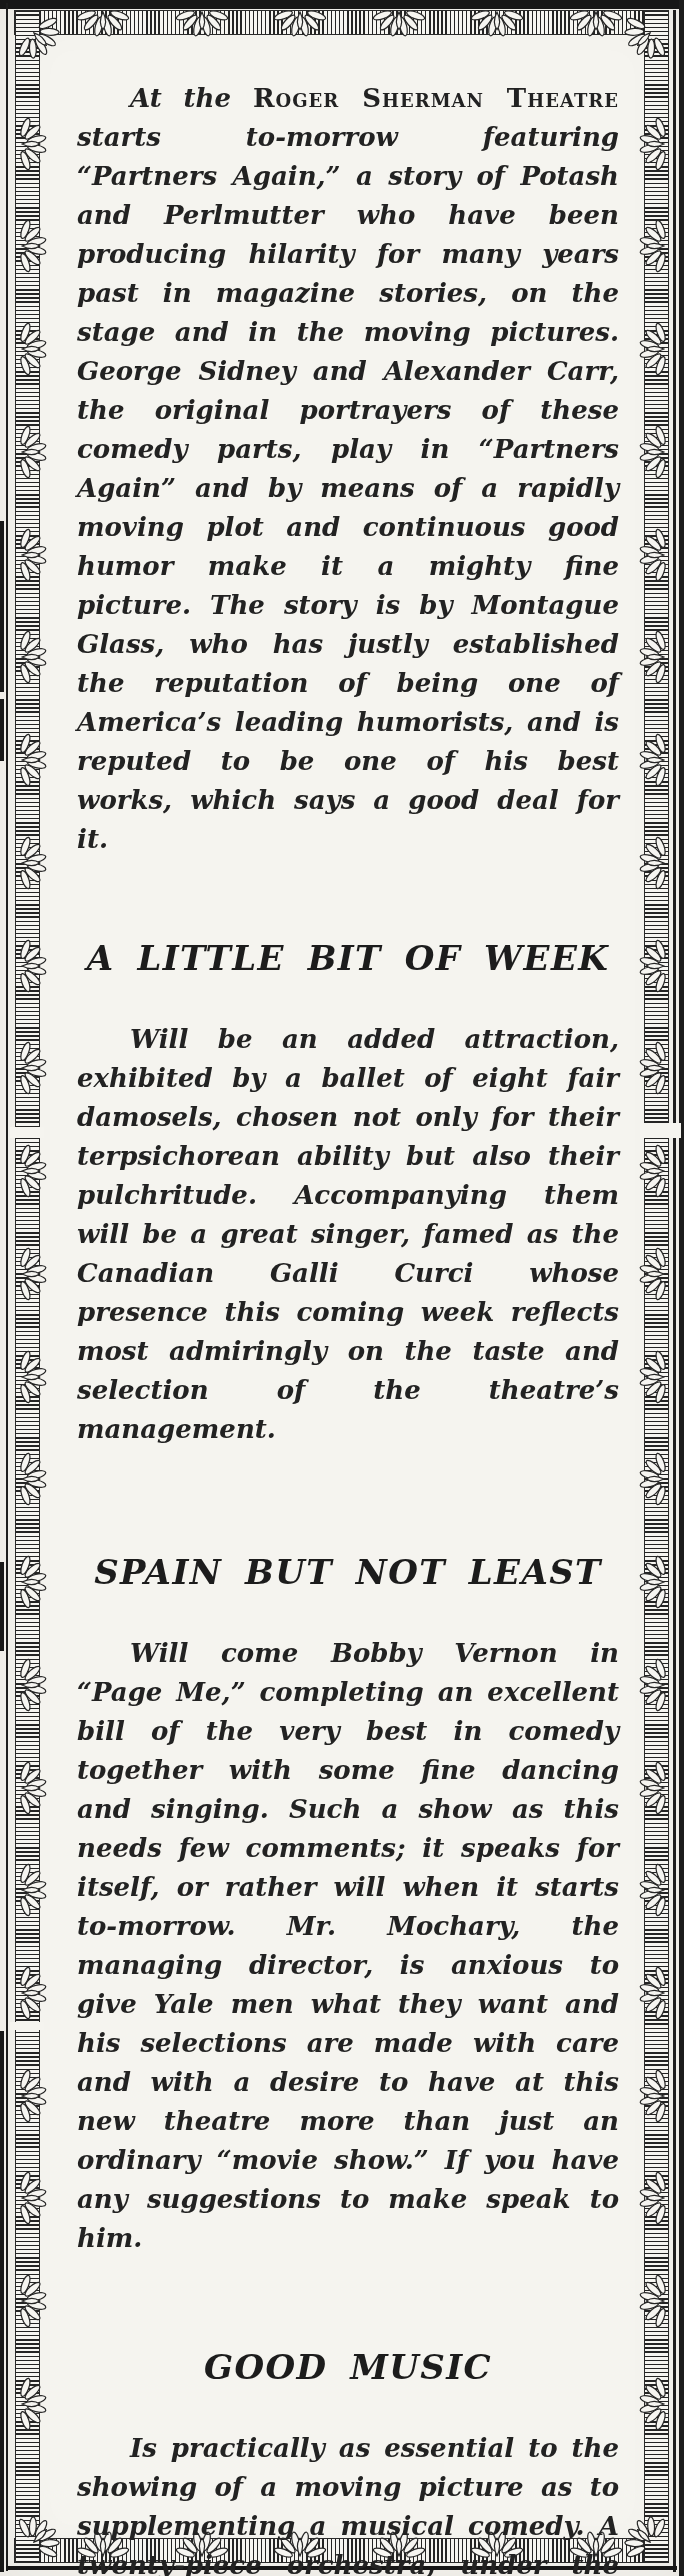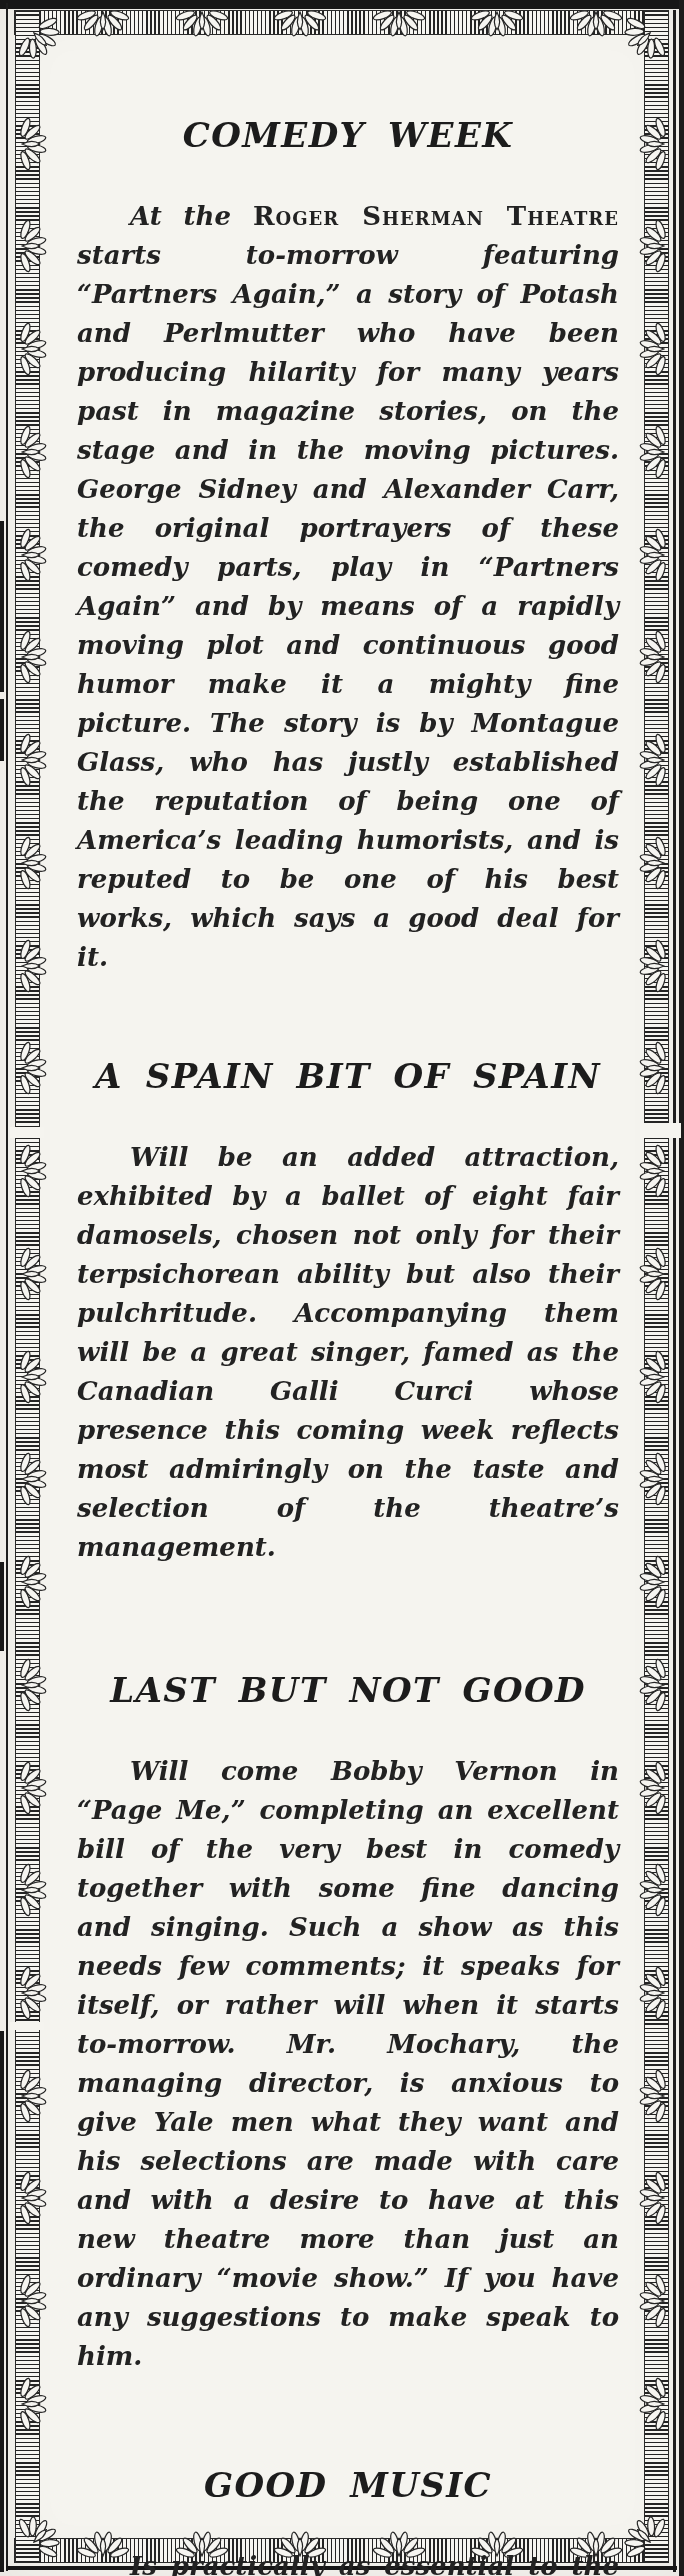--- a/index.html
+++ b/index.html
@@ -767,31 +767,30 @@
         </svg></div>
     </div>
 
   <div class="seam" id="seam-left"></div>
   <div class="seam" id="seam-right"></div>
   <div class="seam" id="seam-left2"></div>
 
   <div id="content">
 
     <section id="sec-0">
-      <h2 class="section-heading">COMEDY WEEK</h2>
       <p class="body-par"><span>At the </span><span class="sc">Roger Sherman Theatre</span><span> starts to-morrow featuring “Partners Again,” a story of Potash and Perlmutter who have been producing hilarity for many years past in magazine stories, on the stage and in the moving pictures. George Sidney and Alexander Carr, the original portrayers of these comedy parts, play in “Partners Again” and by means of a rapidly moving plot and continuous good humor make it a mighty fine picture. The story is by Montague Glass, who has justly established the reputation of being one of America’s leading humorists, and is reputed to be one of his best works, which says a good deal for it.</span></p>
     </section>
 
     <section id="sec-1">
-      <h2 class="section-heading">A SPAIN BIT OF SPAIN</h2>
+      <h2 class="section-heading">A LITTLE BIT OF WEEK</h2>
       <p class="body-par"><span>Will be an added attraction, exhibited by a ballet of eight fair damosels, chosen not only for their terpsichorean ability but also their pulchritude. Accompanying them will be a great singer, famed as the Canadian Galli Curci whose presence this coming week reflects most admiringly on the taste and selection of the theatre’s management.</span></p>
     </section>
 
     <section id="sec-2">
-      <h2 class="section-heading">LAST BUT NOT GOOD</h2>
+      <h2 class="section-heading">SPAIN BUT NOT LEAST</h2>
       <p class="body-par"><span>Will come Bobby Vernon in “Page Me,” completing an excellent bill of the very best in comedy together with some fine dancing and singing. Such a show as this needs few comments; it speaks for itself, or rather will when it starts to-morrow. Mr. Mochary, the managing director, is anxious to give Yale men what they want and his selections are made with care and with a desire to have at this new theatre more than just an ordinary “movie show.” If you have any suggestions to make speak to him.</span></p>
     </section>
 
     <section id="sec-3">
       <h2 class="section-heading">GOOD MUSIC</h2>
       <p class="body-par"><span>Is practically as essential to the showing of a moving picture as to supplementing a musical comedy. A twenty-piece orchestra, under the direction of Gerard Carbonara, a noted composer who has just returned from an extended European engagement, is playing at the </span></p>
     </section>
 
   </div>
 </div>

